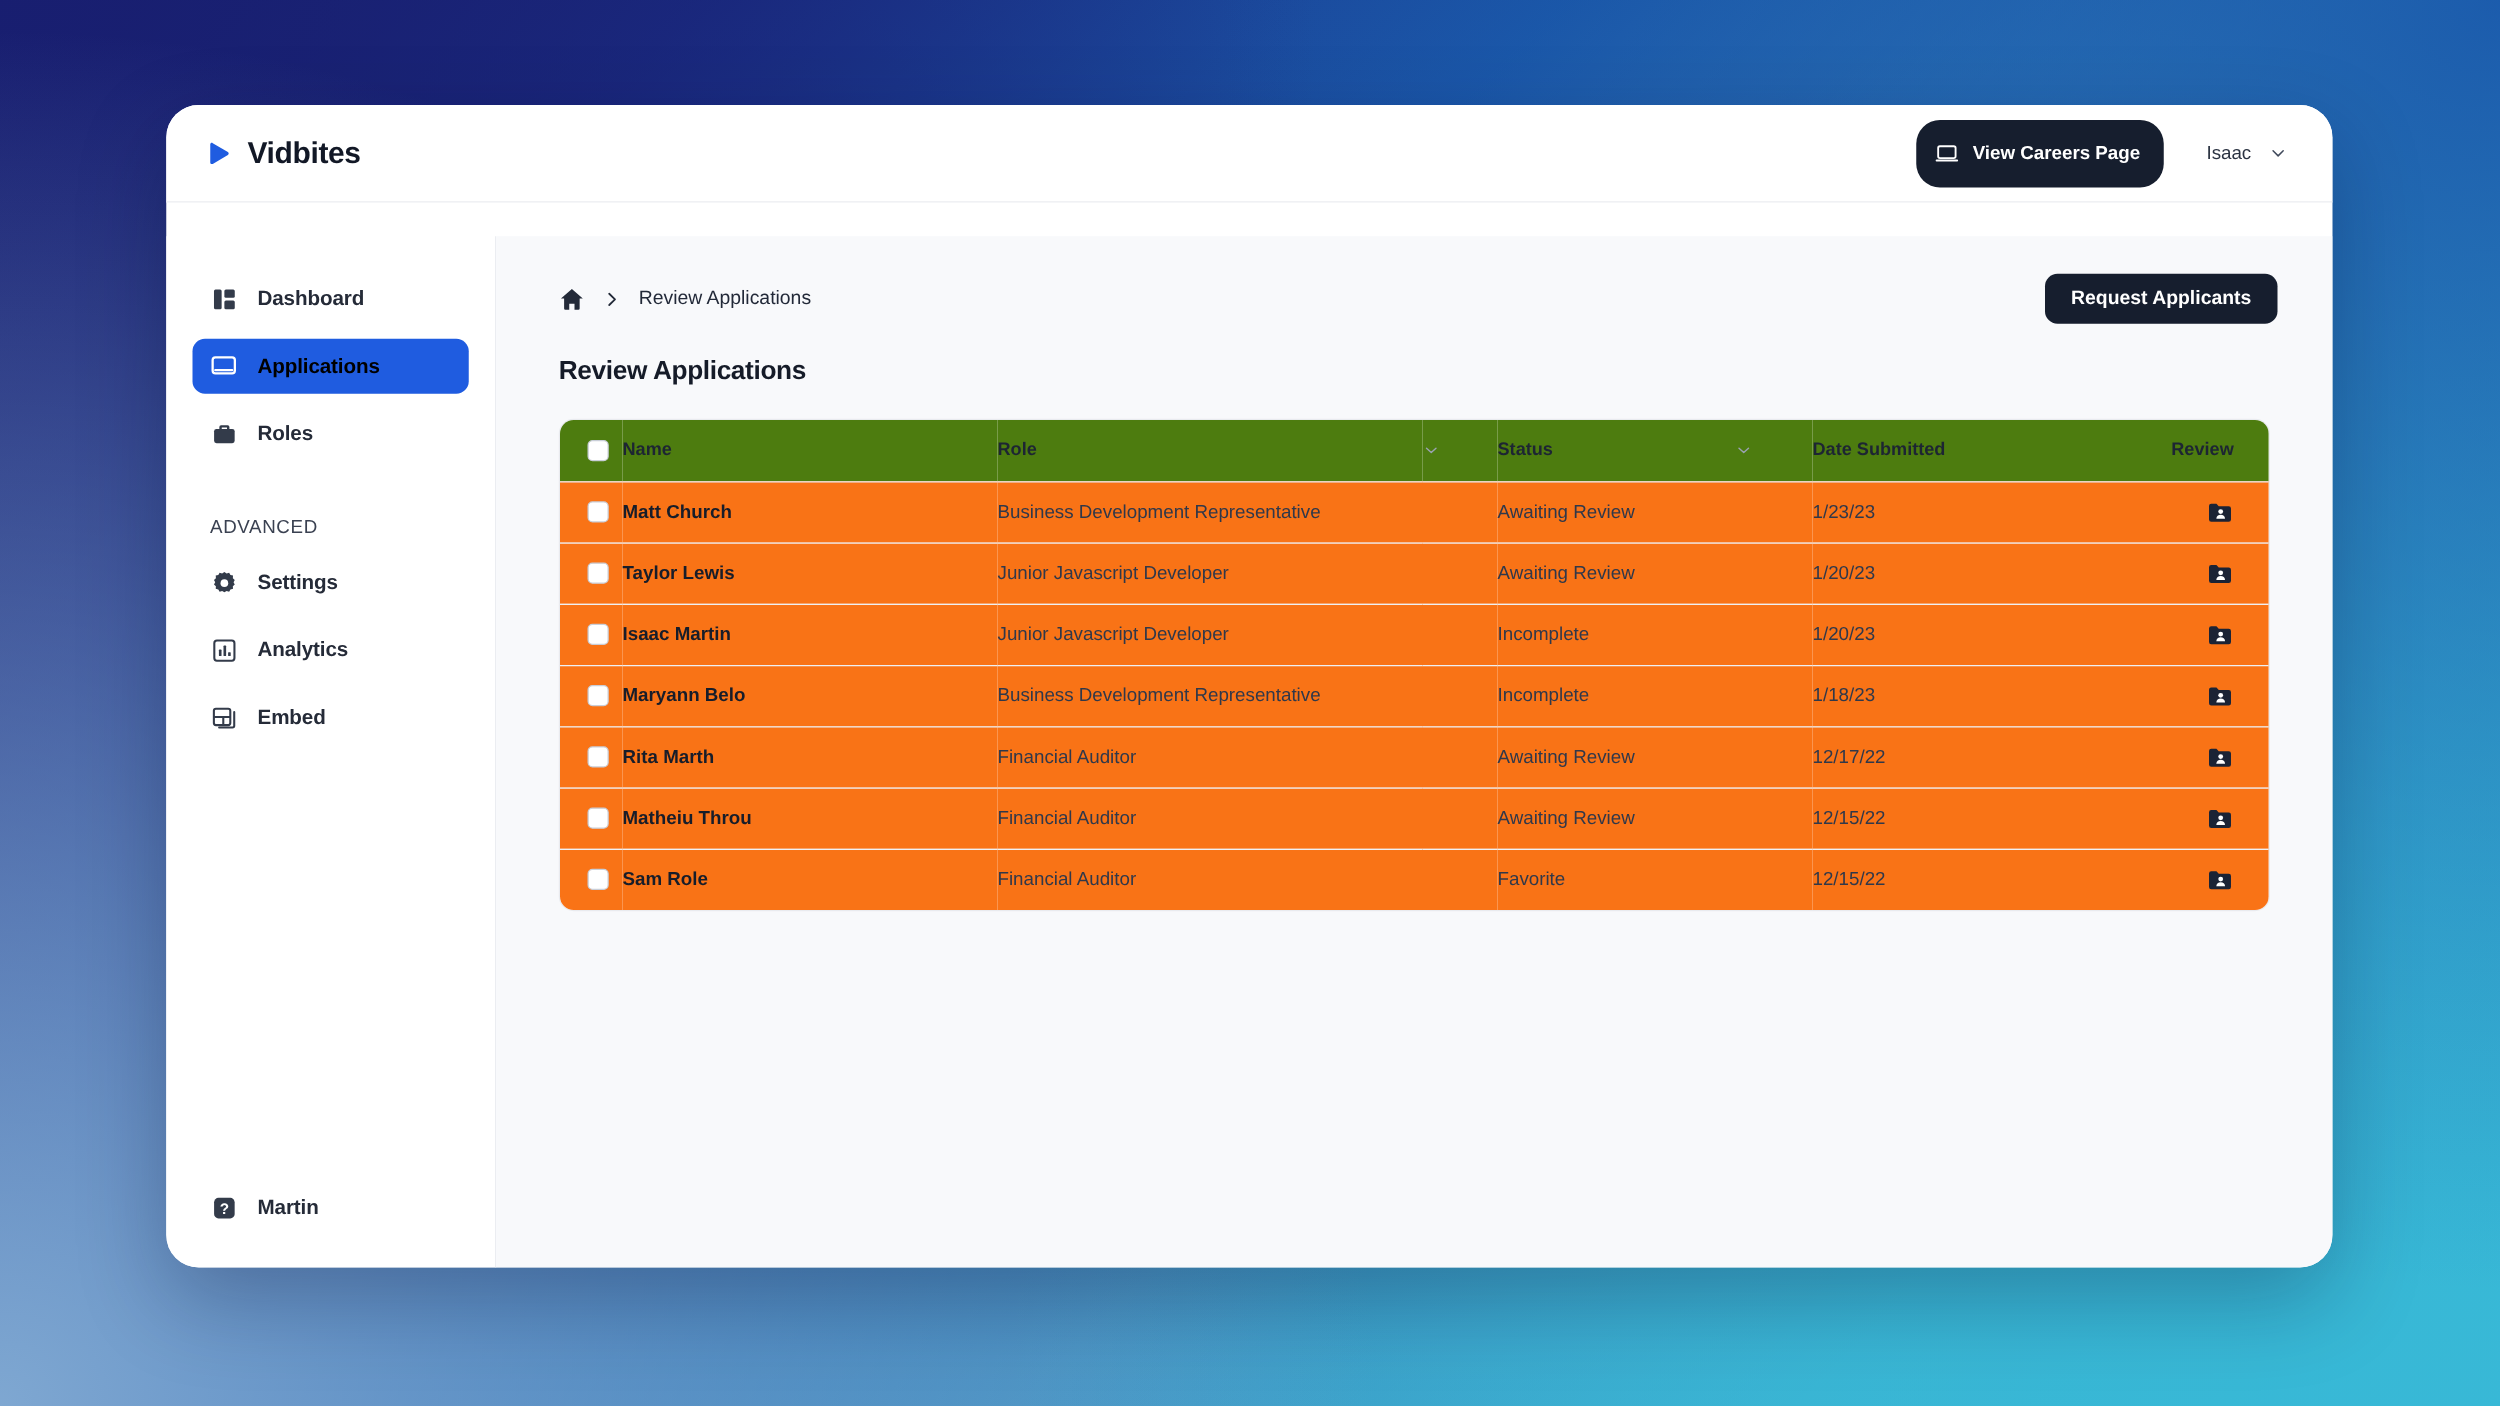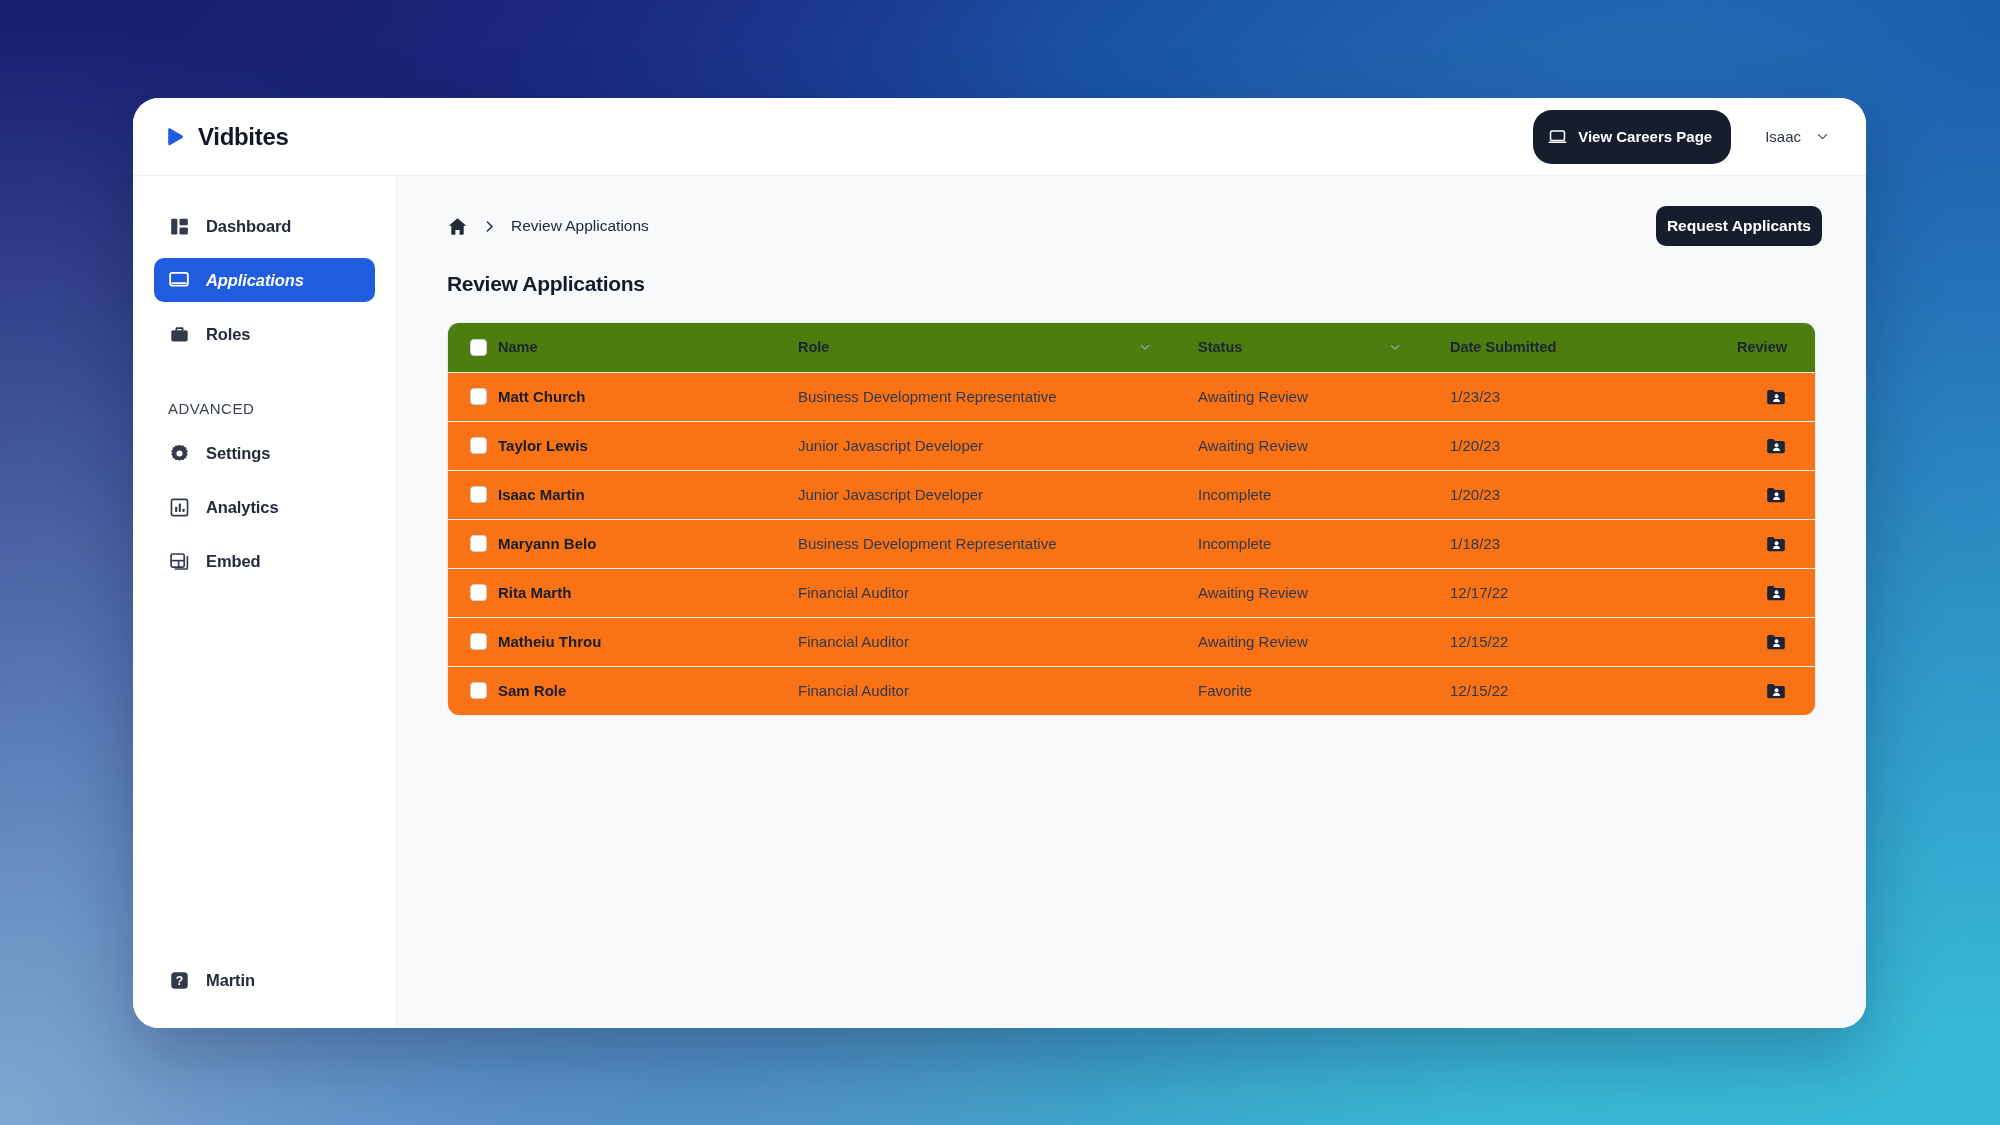--- a/index.html
+++ b/index.html
@@ -32,30 +32,31 @@
       radial-gradient(circle at 100% 0%, rgba(24,86,170,0.9) 0%, rgba(24,86,170,0.0) 45%),
       radial-gradient(circle at 100% 100%, rgba(56,184,214,0.95) 0%, rgba(56,184,214,0.0) 52%),
       radial-gradient(circle at 0% 0%, rgba(24,30,112,0.95) 0%, rgba(24,30,112,0.0) 46%);
     pointer-events: none;
   }
 
   
   .app-window {
     position: absolute;
     left: 133px;
-    top: 98px;
+    top: 84px;
     width: 1733px;
     height: 930px;
     background: #ffffff;
     border-radius: 26px;
     overflow: hidden;
     box-shadow: 0 26px 70px rgba(8,16,50,0.28);
     display: flex;
     flex-direction: column;
     z-index: 2;
+    gap: 27px;
   }
 
   
   .topbar {
     height: 78px;
     flex: 0 0 78px;
     background: #ffffff;
     border-bottom: 1px solid #ebedf1;
     display: flex;
     align-items: center;
@@ -141,21 +142,21 @@
   }
   .nav-item .nav-label {
     font-size: 16.5px;
     font-weight: bold;
     color: #252b38;
     letter-spacing: -0.1px;
   }
   .nav-item.active {
     background: #1f5ce0;
   }
-  .nav-item.active .nav-label { color: #ffffff; font-style: italic; }
+  .nav-item.active .nav-label { color: #000000; }
 
   .nav-section-title {
     font-size: 15px;
     font-weight: normal;
     color: #3a4151;
     letter-spacing: 0.5px;
     padding: 0 14px;
     margin-top: 34px;
     margin-bottom: 14px;
   }
@@ -182,21 +183,21 @@
   }
   .crumb-link {
     font-size: 15.5px;
     color: #222938;
     cursor: pointer;
   }
   .crumb-sep { display: flex; align-items: center; }
   .head-spacer { flex: 1 1 auto; }
   .request-btn {
     height: 40px;
-    padding: 0 11px;
+    padding: 0 21px;
     background: #161e2e;
     color: #ffffff;
     border: none;
     border-radius: 10px;
     font-family: "Liberation Sans", sans-serif;
     font-size: 15.5px;
     font-weight: bold;
     cursor: pointer;
     white-space: nowrap;
   }

